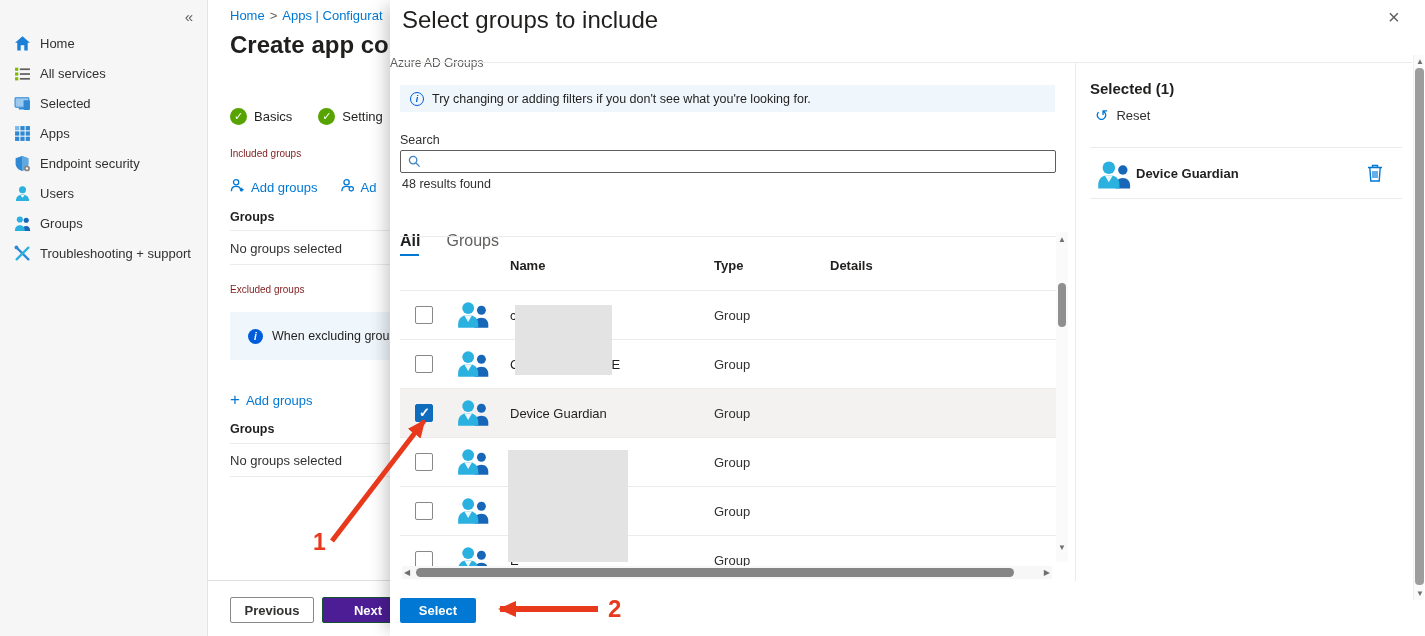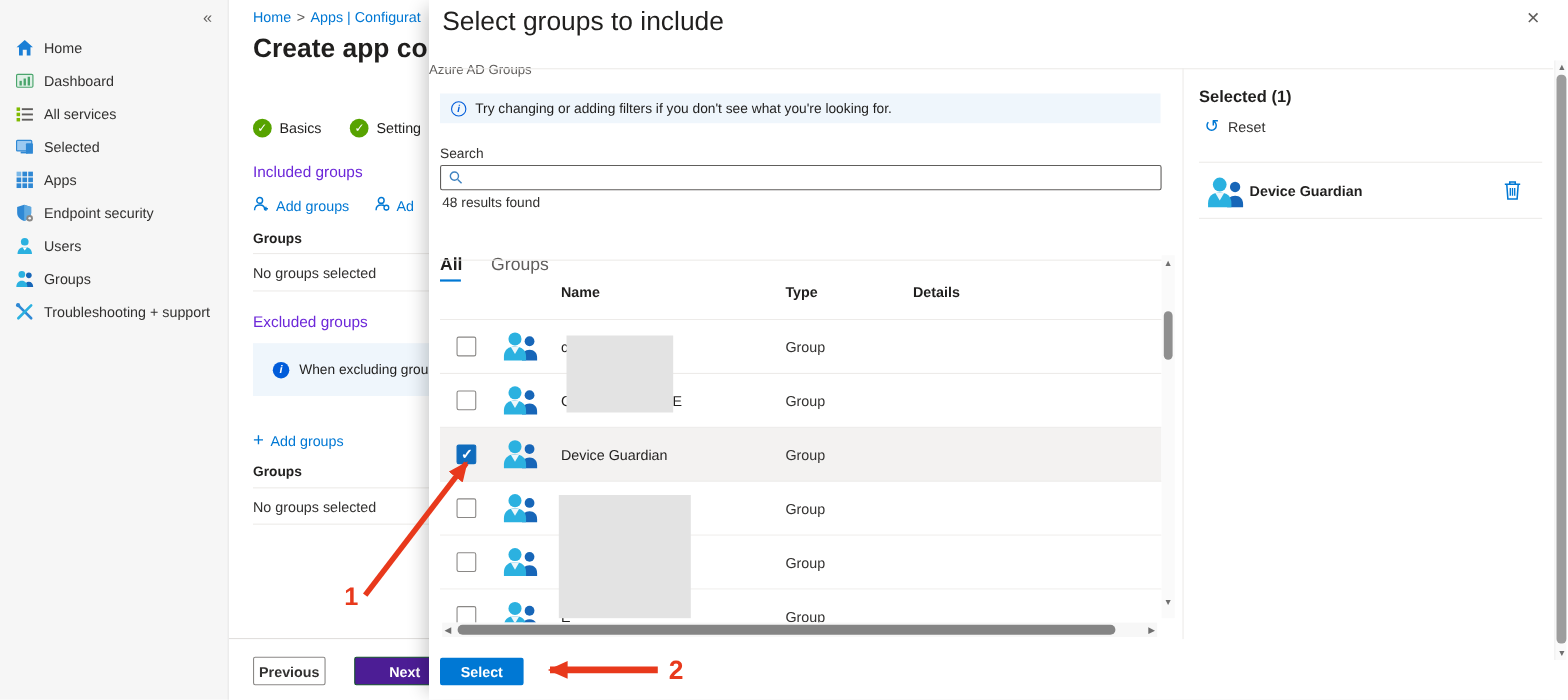--- a/index.html
+++ b/index.html
@@ -21,39 +21,39 @@
     background:#fff; overflow:hidden; z-index:2; }
   #mainpage .inner { position:absolute; left:0; top:0; width:420px; }
   .breadcrumb { position:absolute; left:22px; top:8px; font-size:13px; white-space:nowrap; }
   .breadcrumb a { color:#0078d4; text-decoration:none; cursor:pointer; }
   .breadcrumb .sep { color:#605e5c; padding:0 5px; }
   .page-title { position:absolute; left:22px; top:31px; font-size:24px; font-weight:700; white-space:nowrap; }
   .steps { position:absolute; left:22px; top:108px; display:flex; gap:26px; white-space:nowrap; }
   .step { display:flex; align-items:center; gap:7px; font-size:13px; color:#201f1e; }
   .step .chk { width:17px; height:17px; border-radius:50%; background:#57a300; color:#fff;
     font-size:11px; display:flex; align-items:center; justify-content:center; }
-  .sec-h { position:absolute; left:22px; font-size:14px; color:#6d28d9; white-space:nowrap; }
+  .sec-h { position:absolute; left:22px; font-size:10px; color:#7f1d1d; white-space:nowrap; }
   .link-row { position:absolute; left:22px; top:178px; display:flex; gap:22px; white-space:nowrap; }
   .blue-link { color:#0078d4; font-size:13px; display:flex; align-items:center; gap:6px; cursor:pointer; }
   .blue-link svg { width:15px; height:15px; }
   .mini-h { position:absolute; left:22px; font-size:12.5px; font-weight:700; color:#201f1e; }
   .mini-line { position:absolute; left:22px; width:380px; border-top:1px solid #edebe9; }
   .empty-t { position:absolute; left:22px; font-size:13px; color:#323130; white-space:nowrap; }
   .info-banner-bg { position:absolute; left:22px; top:312px; width:390px; height:48px;
     background:#eff6fc; display:flex; align-items:center; padding-left:18px; gap:9px; }
   .info-banner-bg .txt { font-size:12.5px; color:#201f1e; white-space:nowrap; }
   .i-filled { width:15px; height:15px; border-radius:50%; background:#015cda; color:#fff;
     font-size:10px; font-weight:700; display:flex; align-items:center; justify-content:center;
     font-style:italic; flex:0 0 15px; }
   .plus-link { position:absolute; left:22px; top:390px; }
   .plus-glyph { font-size:17px; font-weight:400; }
   #mp-footer-line { position:absolute; left:0; top:580px; width:420px; border-top:1px solid #e1dfdd; }
   .btn { position:absolute; top:597px; height:26px; border-radius:2px; font-size:13px; font-weight:700;
     display:flex; align-items:center; justify-content:center; cursor:pointer; }
-  #btn-previous { left:22px; width:66px; background:#fff; border:1px solid #8a8886; color:#323130; }
+  #btn-previous { left:22px; width:84px; background:#fff; border:1px solid #8a8886; color:#323130; }
   #btn-next { left:114px; width:92px; background:#4c1d95; border:1px solid #14532d; color:#fff; }
 
   
   #panel { position:absolute; left:390px; top:0; width:1035px; height:636px; background:#fff;
     box-shadow:-10px 0 16px -6px rgba(0,0,0,.22); z-index:10; }
   #panel-title { position:absolute; left:12px; top:6px; font-size:24px; font-weight:400; }
   #panel-sub { position:absolute; left:0; top:36px; font-size:12px; color:#605e5c;margin-top:20px; }
   #panel-close { position:absolute; left:998px; top:6px; font-size:20px; color:#605e5c; cursor:pointer; }
   .pdiv { position:absolute; border-top:1px solid #edebe9; }
   .info-banner { position:absolute; left:10px; top:85px; width:655px; height:27px;
@@ -136,31 +136,20 @@
       <span class="icon">
           <svg viewBox="0 0 16 16">
             <path d="M8 1.2 15 7.4 h-2.1 V14.5 H9.7 V9.6 H6.3 V14.5 H3.1 V7.4 H1 Z" fill="#1b7fd6"></path>
           </svg>
         </span>
       <span>Home</span>
     </div>
       <div class="nav-item">
       <span class="icon">
           <svg viewBox="0 0 16 16">
-            <rect x="1" y="2.5" width="14" height="11" rx="1" fill="#dff0e6" stroke="#4aa56c"></rect>
-            <rect x="3.5" y="8" width="2" height="4" fill="#4aa56c"></rect>
-            <rect x="7" y="6" width="2" height="6" fill="#4aa56c"></rect>
-            <rect x="10.5" y="4.5" width="2" height="7.5" fill="#4aa56c"></rect>
-          </svg>
-        </span>
-      <span>Dashboard</span>
-    </div>
-      <div class="nav-item">
-      <span class="icon">
-          <svg viewBox="0 0 16 16">
             <rect x="1" y="2.5" width="3" height="3" fill="#7fba00"></rect>
             <rect x="5.5" y="3.2" width="9.5" height="1.6" fill="#605e5c"></rect>
             <rect x="1" y="7" width="3" height="3" fill="#7fba00"></rect>
             <rect x="5.5" y="7.7" width="9.5" height="1.6" fill="#605e5c"></rect>
             <rect x="1" y="11.5" width="3" height="3" fill="#7fba00"></rect>
             <rect x="5.5" y="12.2" width="9.5" height="1.6" fill="#605e5c"></rect>
           </svg>
         </span>
       <span>All services</span>
     </div>

